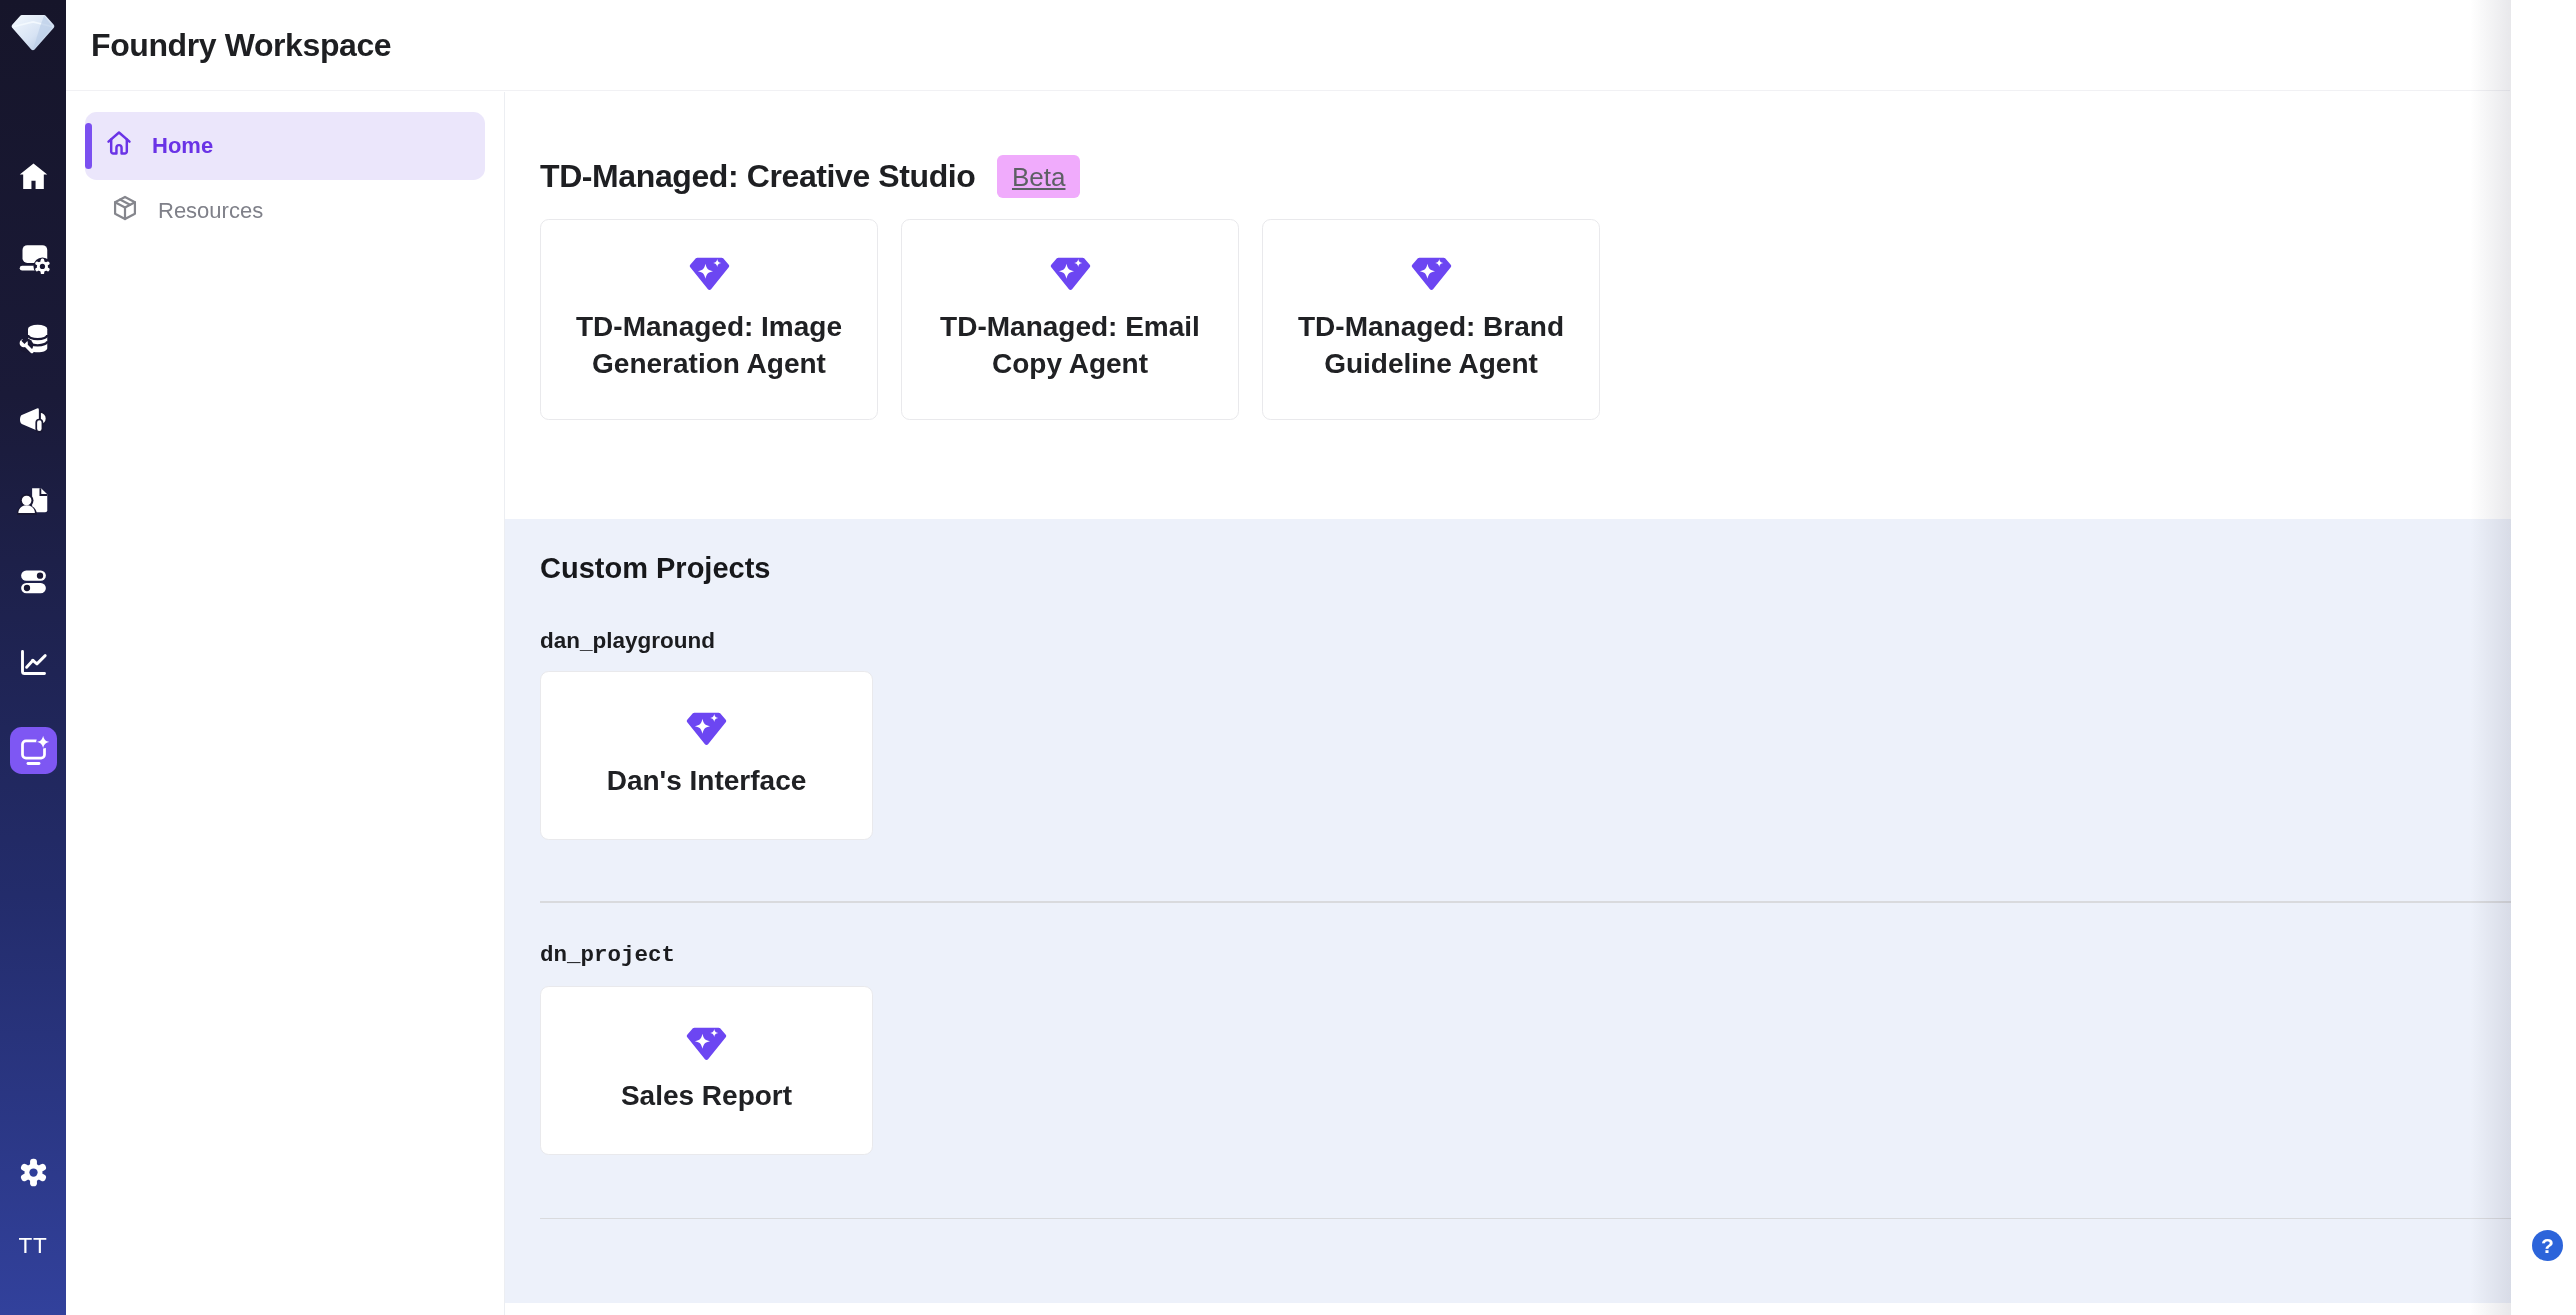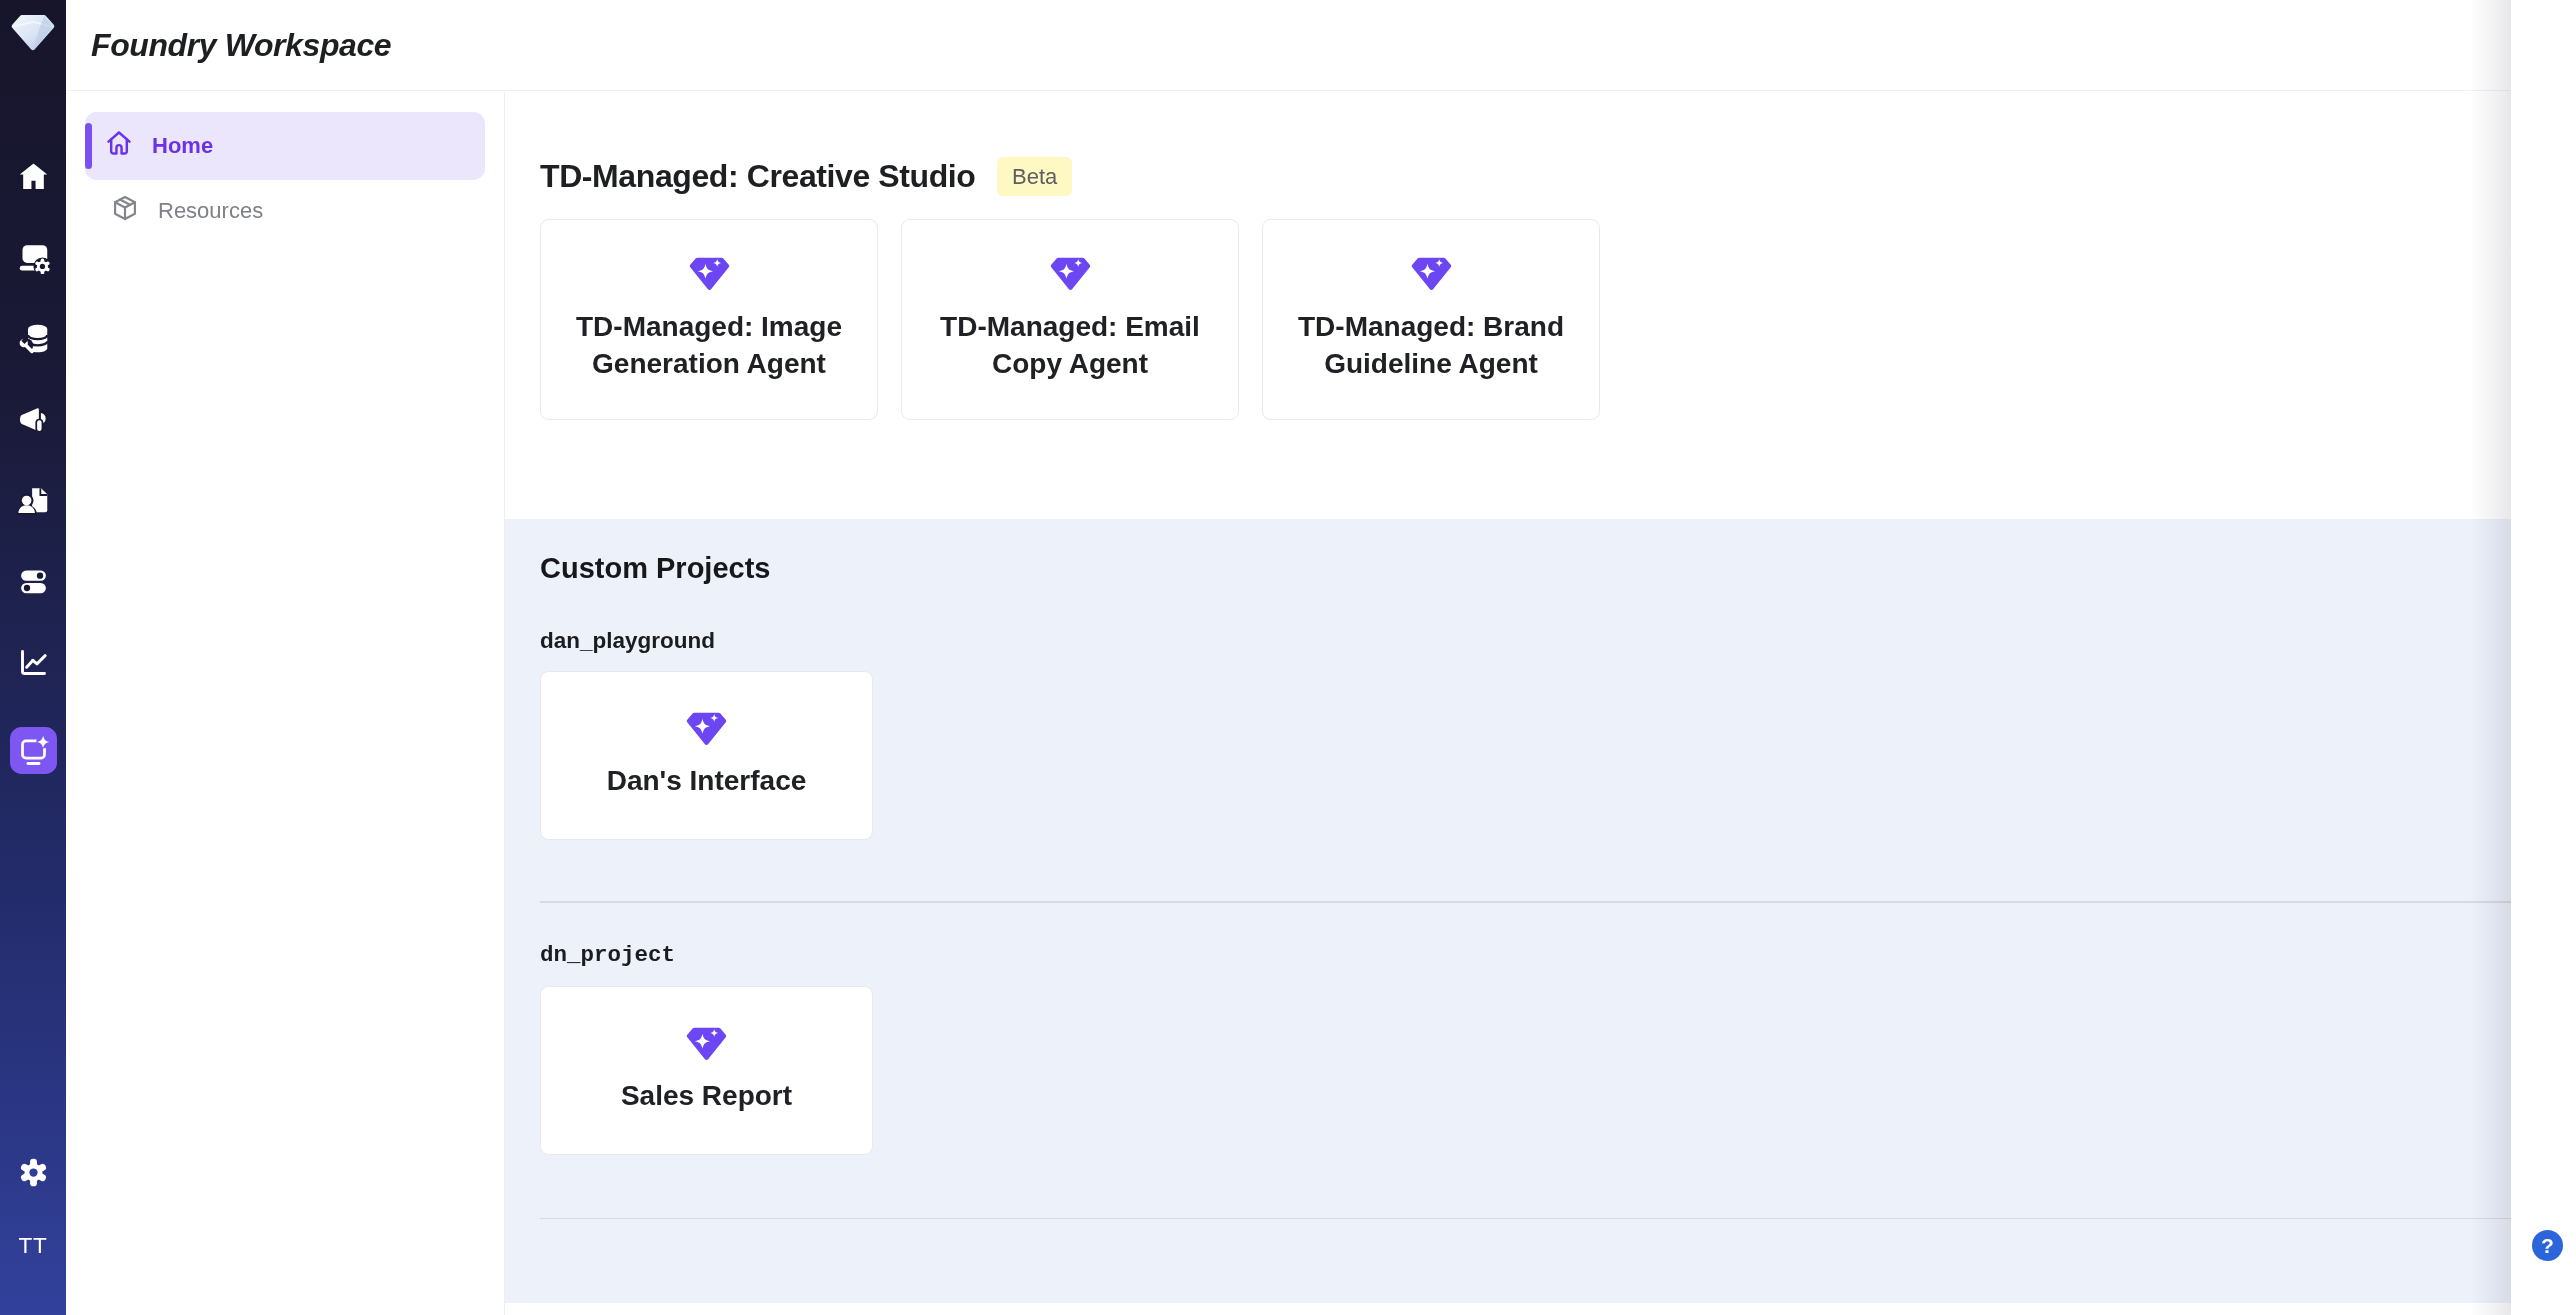--- a/index.html
+++ b/index.html
@@ -19,21 +19,21 @@
   .rail-nav{position:absolute;top:160px;left:0;right:0;display:flex;flex-direction:column;align-items:center;gap:48px;}
   .rail-btn{width:33px;height:33px;display:flex;align-items:center;justify-content:center;cursor:pointer;background:none;border:none;padding:0;}
   .rail-btn svg{width:33px;height:33px;display:block;}
   .rail-btn.active{width:47px;height:47px;background:#7e57f3;border-radius:11.6px;}
   .rail-bottom{position:absolute;bottom:0;left:0;right:0;display:flex;flex-direction:column;align-items:center;gap:44px;padding-bottom:57px;}
   .avatar-initials{color:#ffffff;font-size:22.5px;font-weight:400;letter-spacing:0.7px;cursor:pointer;}
 
   
   .header{
     position:absolute;left:66px;top:0;width:2444px;height:91px;background:#ffffff;
-    border-bottom:1.5px solid #f1f1f4;display:flex;align-items:center;padding-left:25px;z-index:4;font-style:italic;
+    border-bottom:1.5px solid #f1f1f4;display:flex;align-items:center;padding-left:25px;z-index:4;
   }
   .header-title{font-size:32px;font-weight:700;color:#1e1f22;letter-spacing:-0.4px;}
 
   
   .side-nav{
     position:absolute;left:66px;top:92px;width:439px;height:1223px;background:#ffffff;
     border-right:1.5px solid #eceef2;padding-top:19.6px;z-index:3;
   }
   .nav-item{
     position:relative;margin:0 19px;height:68px;border-radius:11.6px;
@@ -45,21 +45,21 @@
     content:"";position:absolute;left:0;top:11px;bottom:11px;width:6.5px;border-radius:4.4px;background:#7b50f0;
   }
   .nav-item.plain{height:52px;margin-top:5.8px;color:#7f8089;font-weight:400;}
   .nav-item svg{width:28px;height:28px;flex:0 0 auto;}
 
   
   .main{position:absolute;left:505px;top:92px;width:2242px;height:1223px;background:#ffffff;overflow:hidden;z-index:1;}
   .managed{padding:64px 0 0 35px;}
   .title-row{display:flex;align-items:center;gap:22px;height:41px;}
   .h1{font-size:32px;font-weight:700;color:#1e1f22;letter-spacing:-0.4px;}
-  .badge{background:#fef9c3;color:#5d5f64;font-size:22px;line-height:1;padding:8.7px 14.5px;border-radius:5.8px;}
+  .badge{background:#f0abfc;color:#5d5f64;font-size:26px;line-height:1;padding:8.7px 14.5px;border-radius:5.8px;text-decoration:underline;}
   .cards-row{display:flex;gap:23px;margin-top:22px;}
   .card{
     width:338px;height:201px;background:#ffffff;border:1.5px solid #e9e9ec;border-radius:8.7px;
     display:flex;flex-direction:column;align-items:center;justify-content:center;gap:17.4px;cursor:pointer;
   }
   .card.small{width:333px;height:169px;}
   .card-title{font-size:28px;font-weight:700;color:#202124;text-align:center;line-height:1.32;padding:0 32px;}
   .gem{width:41px;height:35px;display:block;}
 
   .custom{margin-top:99px;background:#edf1fa;height:784px;padding:32px 0 0 35px;}

